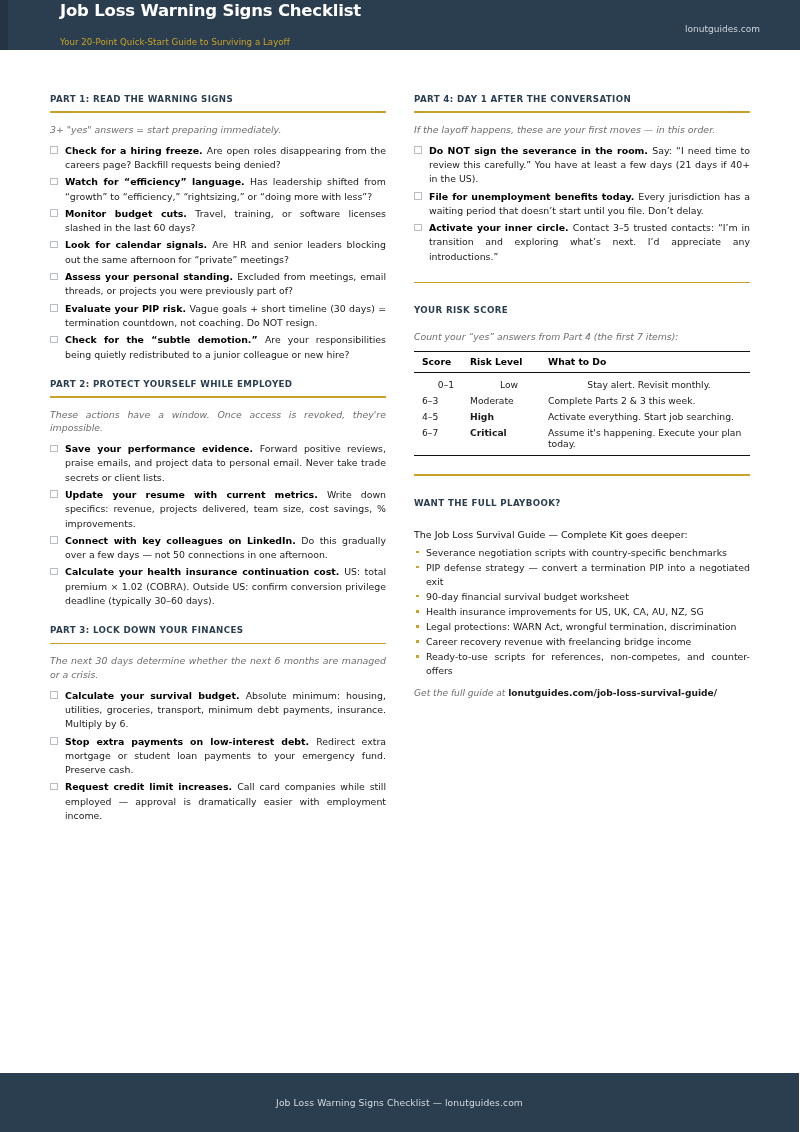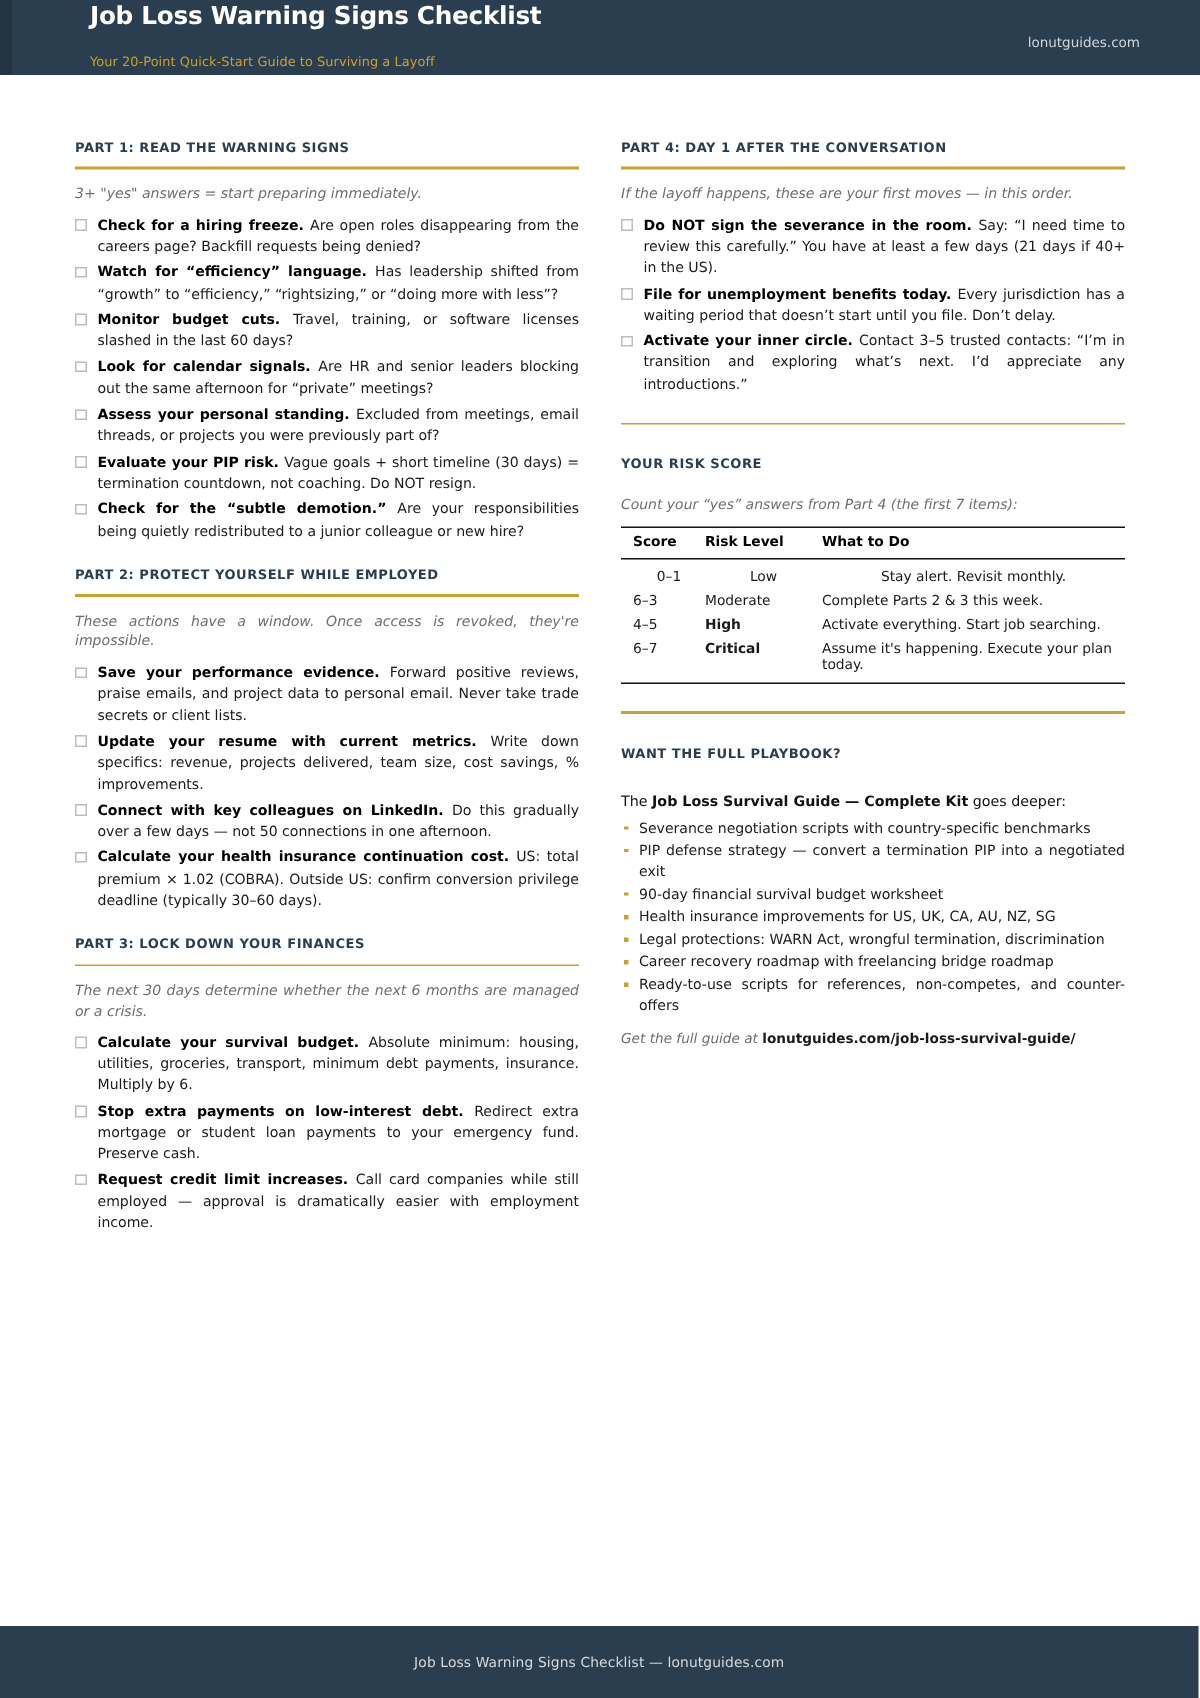--- a/index.html
+++ b/index.html
@@ -153,21 +153,21 @@
   .lvl-high { color: #c9a227; font-weight: bold; }
   .lvl-critical { color: #c0392b; font-weight: bold; }
 
   
   .pb-intro {
     font-size: 9.5px;
     line-height: 1.5;
     color: #111111;
     margin-bottom: 3px;
   }
-  .pb-intro b { font-weight: bold; }
+  .pb-intro b { font-weight: normal; }
   .pb-list { list-style: none; }
   .pb-item {
     position: relative;
     padding-left: 12px;
     font-size: 9.4px;
     line-height: 1.5;
     color: #1a1a1a;
     text-align: justify;
     margin-bottom: 1px;
   }
@@ -191,21 +191,21 @@
     font-weight: bold;
   }
 
   .spacer-sm { height: 14px; }
   .spacer-md { height: 20px; }
 
   
   .footer {
     position: absolute;
     left: 0; right: 1px; bottom: 0;
-    height: 48px;
+    height: 59px;
     background: #2b3e50;
     display: flex;
     align-items: center;
     justify-content: center;
   }
   .footer-text {
     color: #d5dbe1;
     font-size: 9.2px;
     letter-spacing: 0.1px;
   }
@@ -331,21 +331,21 @@
         <div class="spacer-md"></div>
         <div class="pb-intro">
           <span>The </span><b>Job Loss Survival Guide — Complete Kit</b><span> goes deeper:</span>
         </div>
         <ul class="pb-list">
             <li class="pb-item"><span class="pb-bullet"></span><span>Severance negotiation scripts with country-specific benchmarks</span></li>
             <li class="pb-item"><span class="pb-bullet"></span><span>PIP defense strategy — convert a termination PIP into a negotiated exit</span></li>
             <li class="pb-item"><span class="pb-bullet"></span><span>90-day financial survival budget worksheet</span></li>
             <li class="pb-item"><span class="pb-bullet"></span><span>Health insurance improvements for US, UK, CA, AU, NZ, SG</span></li>
             <li class="pb-item"><span class="pb-bullet"></span><span>Legal protections:  WARN Act, wrongful termination, discrimination</span></li>
-            <li class="pb-item"><span class="pb-bullet"></span><span>Career recovery roadmap with freelancing bridge roadmap</span></li>
+            <li class="pb-item"><span class="pb-bullet"></span><span>Career recovery revenue with freelancing bridge income</span></li>
             <li class="pb-item"><span class="pb-bullet"></span><span>Ready-to-use scripts for references, non-competes, and counter-offers</span></li>
           </ul>
         <div class="pb-foot">
           <span>Get the full guide at </span><b>lonutguides.com/job-loss-survival-guide/</b>
         </div>
       </div>
 
     </div>
   </div>
 

